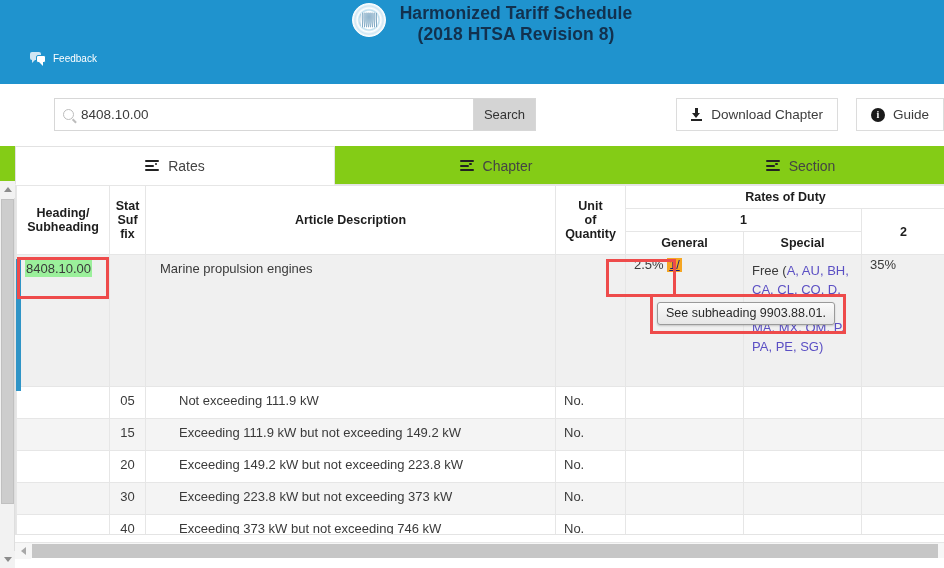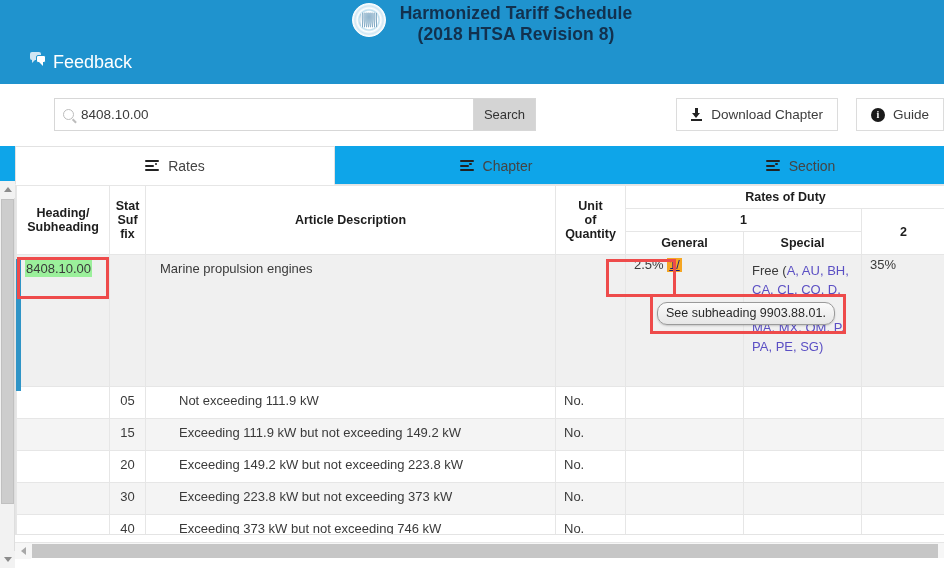--- a/index.html
+++ b/index.html
@@ -38,22 +38,22 @@
     opacity: .85;
   }
   .banner-title {
     color: #12314e; font-weight: bold; font-size: 17.5px;
     line-height: 21px; text-align: center; letter-spacing: .1px;
     padding-top: 1px;
   }
   .banner-title .l2 { display: block; }
   .feedback {
     position: absolute; left: 30px; top: 52px;
-    display: flex; gap: 7px;
-    color: #ffffff; font-size: 18px; cursor: pointer;
+    display: flex; align-items: center; gap: 7px;
+    color: #ffffff; font-size: 10px; cursor: pointer;
   }
   .fb-icon { position: relative; width: 16px; height: 13px; display: inline-block; }
   .fb-icon .b1 {
     position: absolute; left: 0; top: 0; width: 11px; height: 8px;
     background: #cfe6f3; border-radius: 2px;
   }
   .fb-icon .b1::after {
     content: ""; position: absolute; left: 2px; bottom: -3px;
     width: 0; height: 0; border-left: 4px solid #cfe6f3;
     border-bottom: 4px solid transparent;
@@ -107,21 +107,21 @@
     border-right: 4.5px solid transparent; border-top: 5px solid #222;
   }
   .dl-base { position: absolute; left: 0; bottom: 0; width: 11px; height: 2px; background: #222; }
   .info-icon {
     width: 14px; height: 14px; border-radius: 50%; background: #1a1a1a; color: #fff;
     font-size: 10px; font-weight: bold; display: flex; align-items: center;
     justify-content: center; font-family: "Liberation Serif", serif; flex: 0 0 auto;
   }
 
   
-  .tabs { position: absolute; left: 0; top: 146px; width: 944px; height: 39px; background: #0ea5e9; }
+  .tabs { position: absolute; left: 0; top: 146px; width: 944px; height: 39px; background: #84cc16; }
   .tab {
     position: absolute; top: 0; height: 39px; display: flex; align-items: center;
     justify-content: center; gap: 9px; font-size: 14px; color: #444; cursor: pointer;
   }
   .tab.active {
     border: 1px solid #e2e2e2; border-bottom: 1px solid #fff; background: #fff; z-index: 3;
   }
   .tab-lines { width: 14px; height: 11px; position: relative; flex: 0 0 auto; }
   .tab-lines i {
     position: absolute; left: 0; height: 2px; background: #222; border-radius: 1px;
@@ -182,21 +182,21 @@
     position: absolute; border: 3px solid #ee4b4b; z-index: 20; pointer-events: none;
   }
   #redbox-code    { left: 17px;  top: 257px; width: 92px;  height: 42px; }
   #redbox-general { left: 606px; top: 259px; width: 70px;  height: 38px; }
   #redbox-tooltip { left: 650px; top: 294px; width: 196px; height: 40px; }
 
   
   .tooltip {
     position: absolute; left: 657px; top: 302px; z-index: 22;
     background: linear-gradient(#fbfbfb, #e6e6e6);
-    border: 1px solid #9a9a9a; border-radius: 10px;
+    border: 1px solid #9a9a9a; border-radius: 3px;
     padding: 3px 8px 4px; font-size: 12.5px; color: #2a2a2a;
     box-shadow: 0 1px 2px rgba(0,0,0,.18);
     white-space: nowrap;
   }
 
   
   .vscroll {
     position: absolute; left: 0; top: 181px; width: 15px; height: 387px;
     background: #f2f2f2; border-right: 1px solid #dedede;
   }

